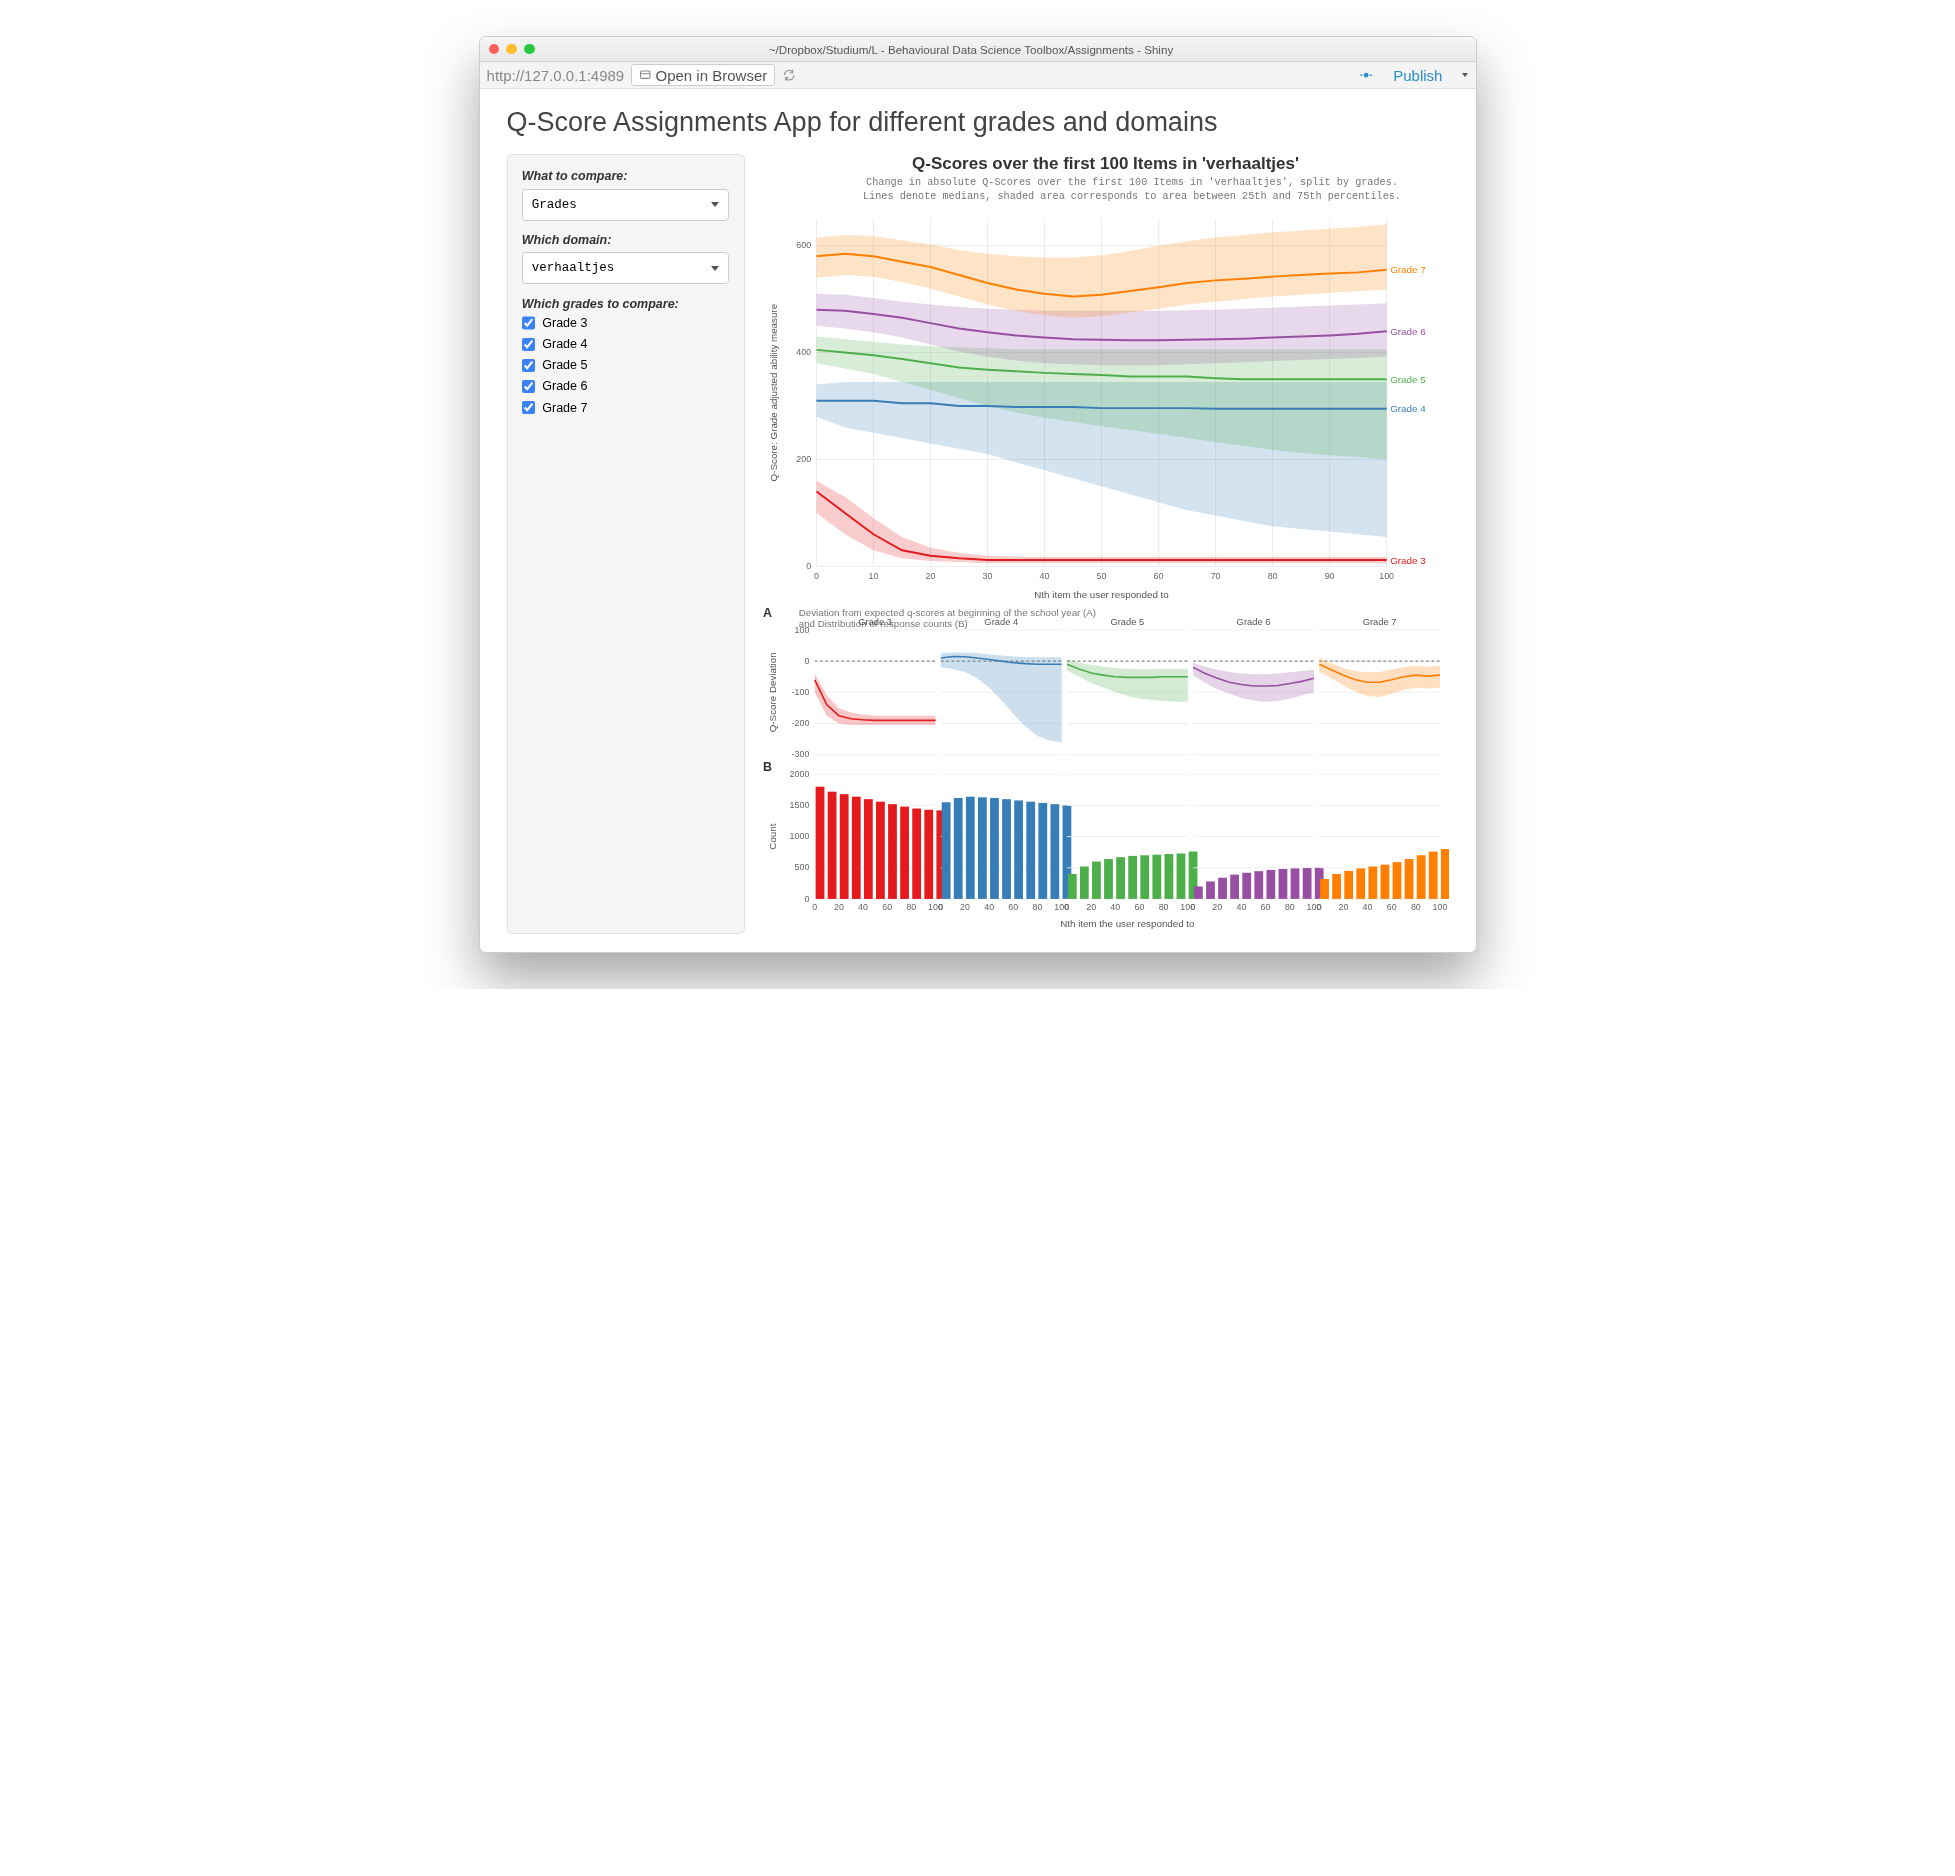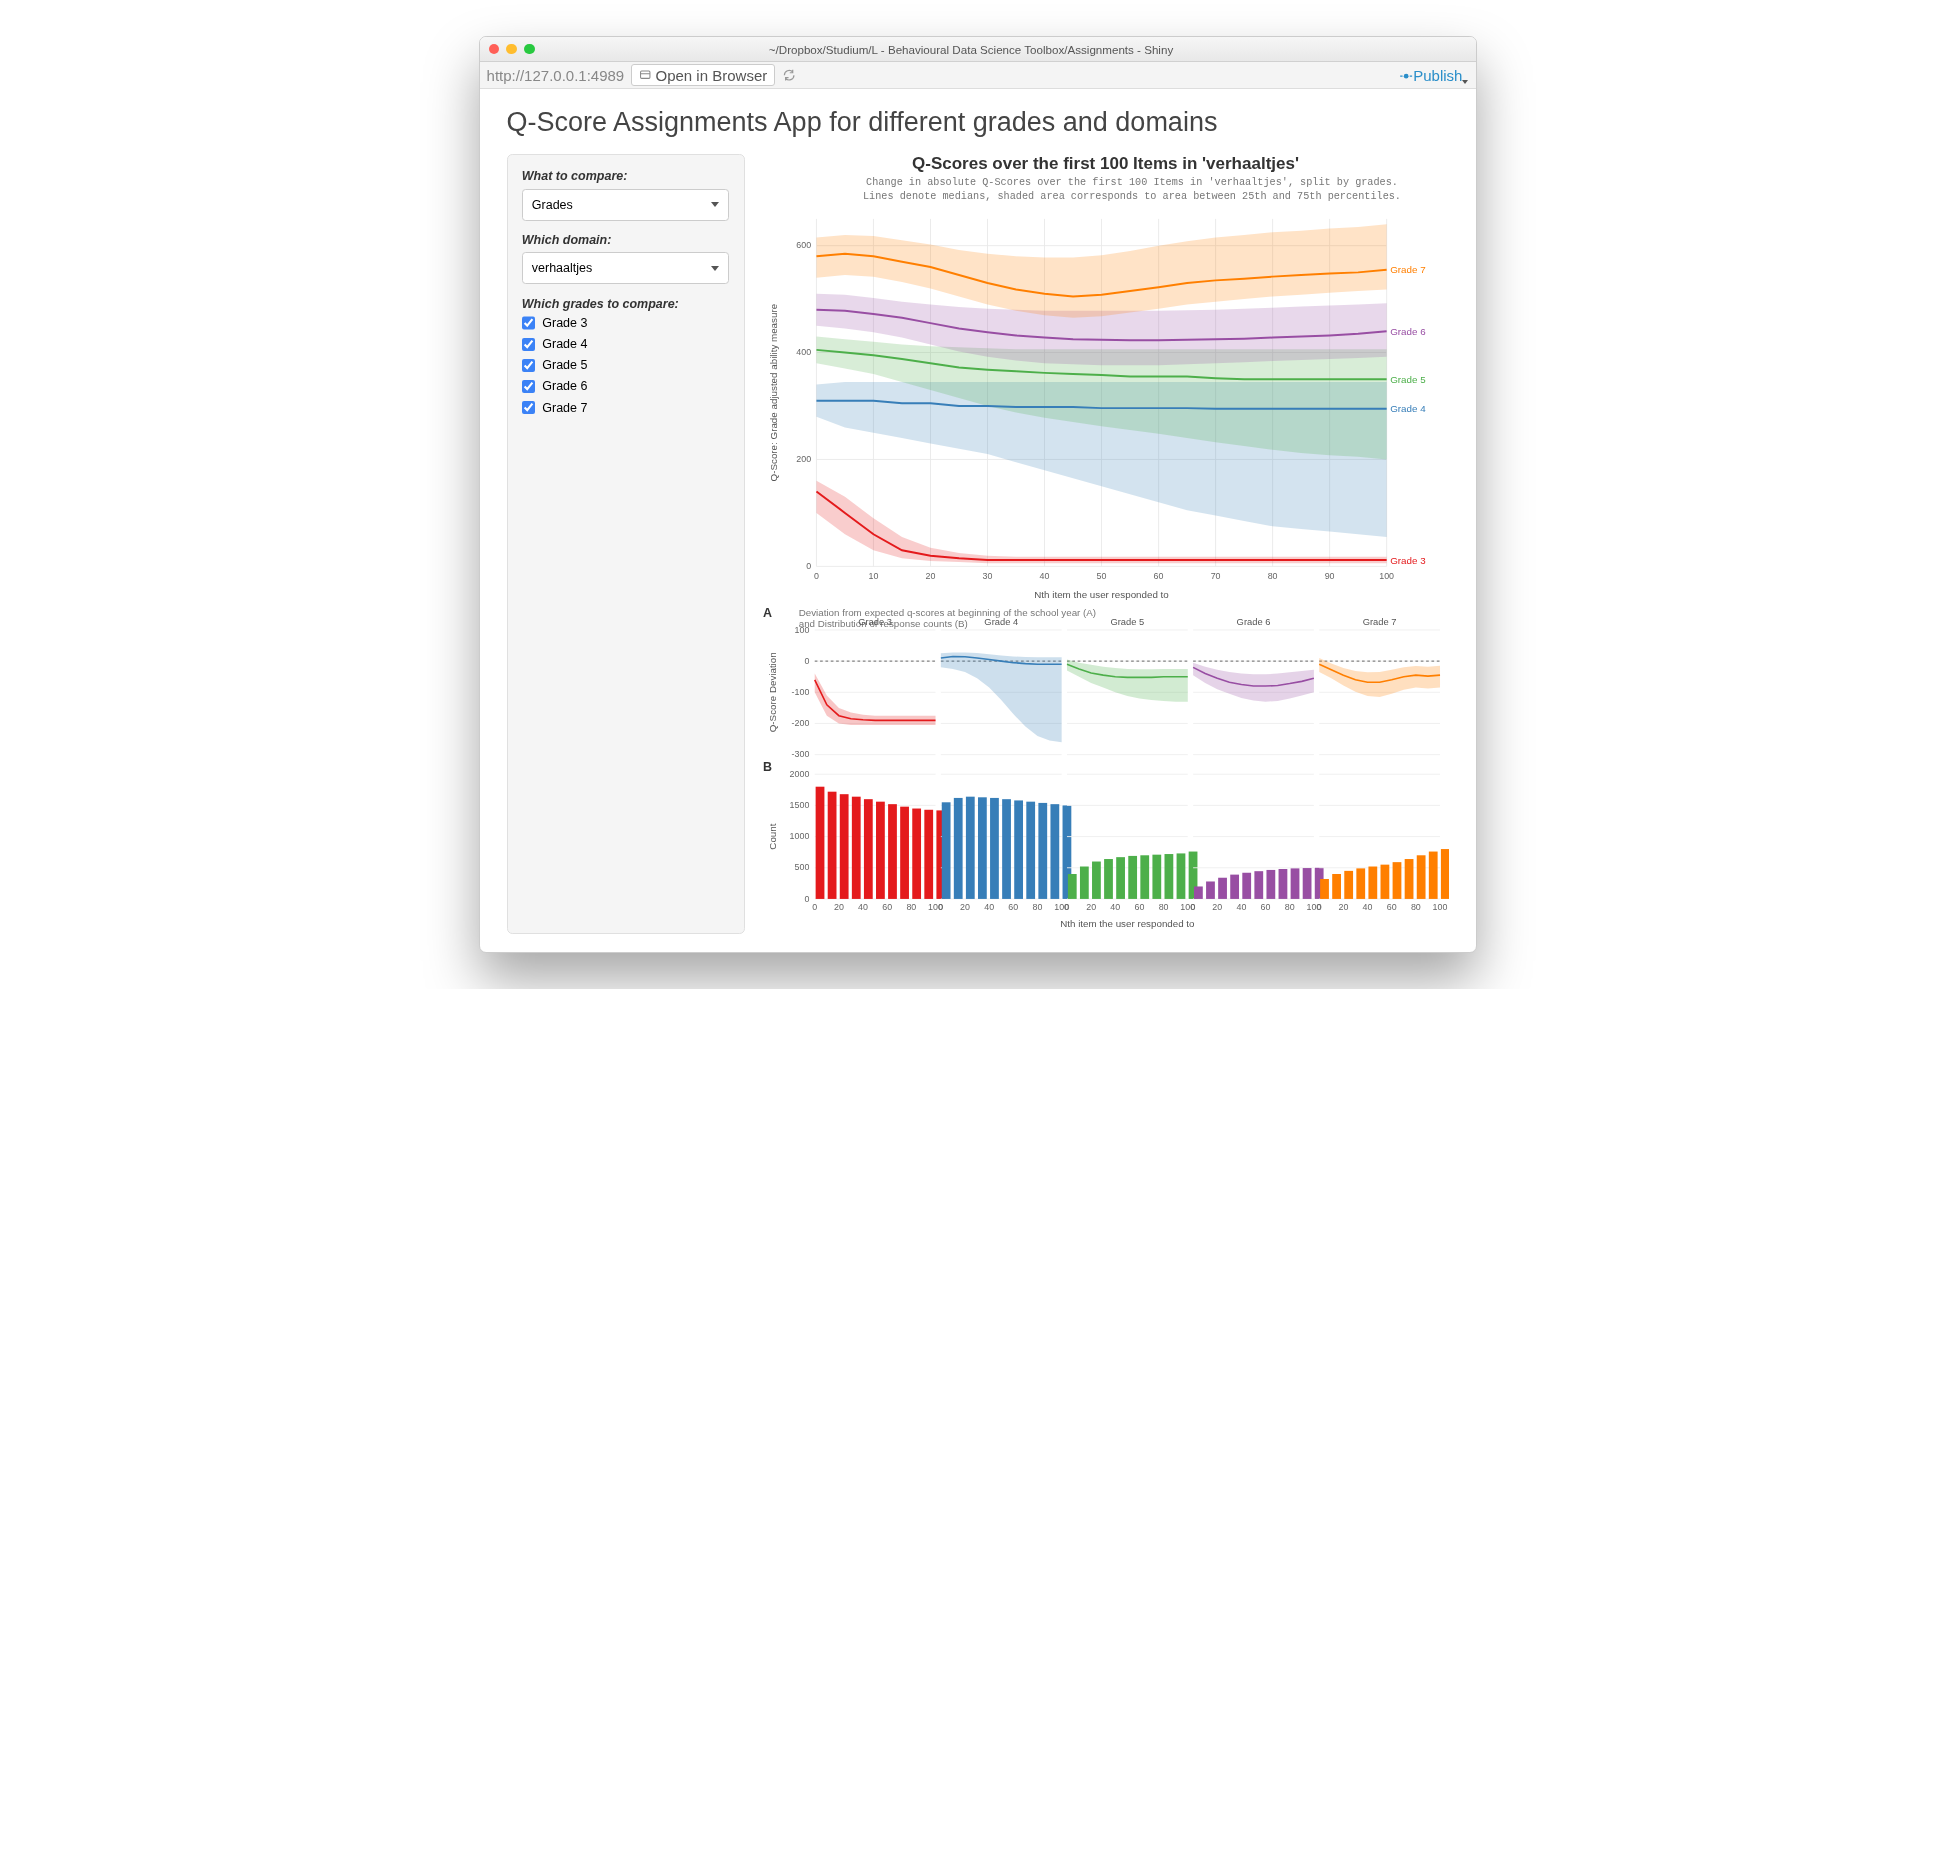--- a/index.html
+++ b/index.html
@@ -8,27 +8,27 @@
 .titlebar { height:25px; background:linear-gradient(#f6f6f6,#e8e8e8); border-bottom:0.9px solid #d0d0d0; display:flex; align-items:center; padding:0 9px; position:relative;}
 .traffic { display:flex; gap:7.1px; }
 .dot { width:10.7px; height:10.7px; border-radius:50%; }
 .dot.red{background:#ff5f57;} .dot.yellow{background:#ffbd2e;} .dot.green{background:#28c940;}
 .title { position:absolute; left:0; right:13px; text-align:center; font-size:11.6px; color:#555;}
 .toolbar { height:27px; background:#f4f4f4; border-bottom:0.9px solid #ddd; display:flex; align-items:center; padding:0 7.1px; gap:7.1px; font-size:15px; color:#555;}
 .url { color:#888; }
 .btn-tb { background:#fff; border:0.9px solid #ccc; border-radius:3px; padding:1.8px 7.1px; display:flex; align-items:center; gap:3.6px; cursor:pointer;}
 .refresh { width:14.3px; height:14.3px; color:#888;}
 .flex1{flex:1;}
-.publish{color:#2a8ec9; display:flex; align-items:flex-end; gap:0; cursor:pointer;}
+.publish{color:#2a8ec9; display:flex; align-items:center; gap:20px; cursor:pointer;}
 .content { padding:18px 27px;}
 h2.page-title { font-size:27px; font-weight:500; color:#444; margin-bottom:16px;}
 .layout { display:flex; gap:18px;}
 .sidebar { width:258px; background:#f5f5f5; border:0.9px solid #e0e0e0; border-radius:5.3px; padding:14.3px;}
 .label { font-weight:700; font-size:12.5px; color:#333; margin-bottom:5.3px;font-style:italic;}
-.select { width:100%; height:32px; background:#fff; border:0.9px solid #ccc; border-radius:3.6px; padding:0 9px; display:flex; align-items:center; justify-content:space-between; font-size:12.5px; margin-bottom:12.5px; cursor:pointer;}
+.select { width:100%; height:32px; background:#fff; border:0.9px solid #ccc; border-radius:3.6px; padding:0 9px; display:flex; align-items:center; justify-content:space-between; font-size:12.5px; margin-bottom:12.5px; cursor:pointer;font-family:Liberation Mono, monospace;}
 .caret{width:0;height:0;border-left:4.5px solid transparent;border-right:4.5px solid transparent;border-top:5.3px solid #555;}
 .checks { display:flex; flex-direction:column; gap:7.1px; margin-top:3.6px;}
 .chk { display:flex; align-items:center; gap:7.1px; font-size:12.5px;}
 .chk input{width:13.4px;height:13.4px; accent-color:#3b82f6;}
 .main { flex:1; }
 .chart-title{ text-align:center; font-size:17px; font-weight:600; color:#333;}
 .chart-sub{ text-align:center; font-size:10.2px; color:#777; line-height:1.4; margin:1.8px 0 5.3px 53px;font-family:Liberation Mono, monospace; }
 svg text { font-family: inherit; }
 .axis-label{font-size:11px; fill:#555;}
 .tick{font-size:10px; fill:#666;}

